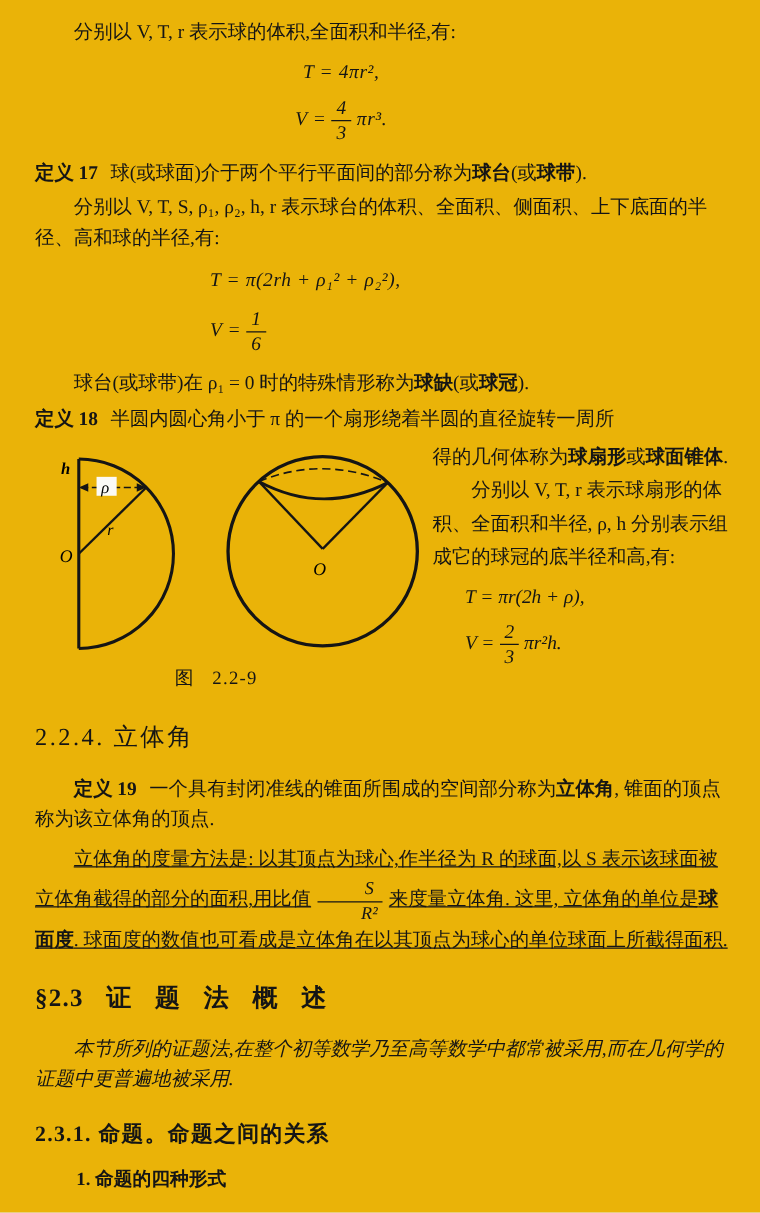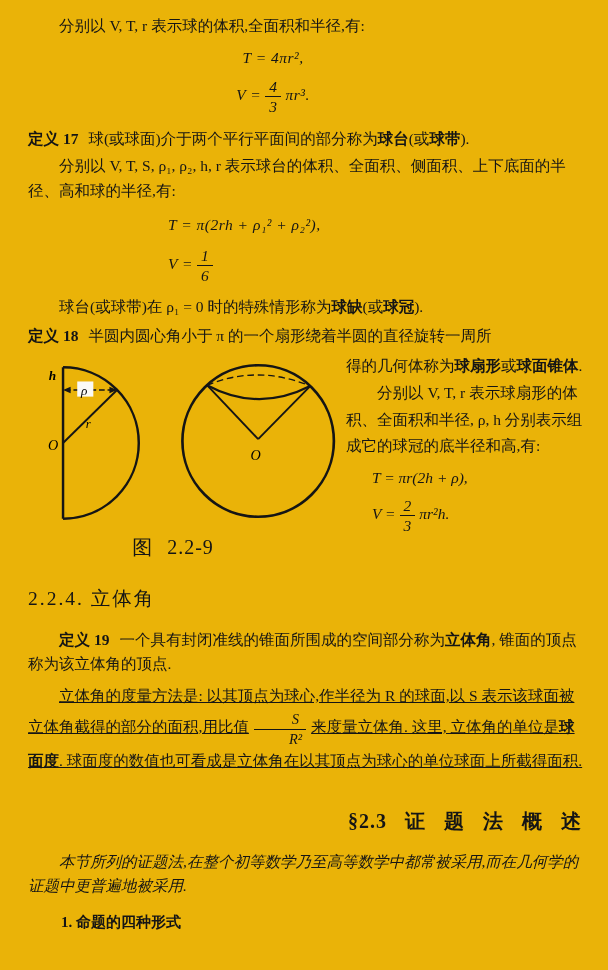--- a/index.html
+++ b/index.html
@@ -33,29 +33,29 @@
   .p-def17{margin-top:12px;}
   .p-frustum{margin-top:3px;}
   .fblock{margin-top:6px;}
   .p-capnote{margin-top:11px;}
   .p-def18{margin-top:4px;}
   .fig-row{display:flex;margin-top:5px;}
   .fig-col{width:316px;flex:0 0 316px;}
   .figs{display:flex;align-items:flex-start;}
   .fig-left{margin:4px 6px 0 18px;}
   .fig-right{margin:2px 0 0 8px;}
-  .fig-caption{text-align:center;width:290px;margin-top:2px;font-size:20px;letter-spacing:1px;}
+  .fig-caption{text-align:center;width:290px;margin-top:2px;font-size:15px;letter-spacing:1px;}
   .fig-caption .cap-num{margin-left:14px;}
   .right-col{flex:1;padding-left:2px;}
   .right-col p{line-height:1.72;}
   .right-col .formula-rc{margin-left:26px;margin-top:6px;font-style:italic;}
   .h-224{font-size:19.5px;font-weight:normal;margin-top:20px;letter-spacing:2px;}
   .p-def19{margin-top:13px;}
   .p-measure{margin-top:4px;line-height:1.95;text-decoration:underline;}
-  .h-23{margin-top:28px;text-align:right;font-size:20px;font-weight:bold;}
+  .h-23{margin-top:14px;text-align:left;font-size:20px;font-weight:bold;}
   .h-23 .h-23-num{margin-right:18px;letter-spacing:1px;}
   .h-23 .h-23-txt{letter-spacing:7px;}
   .p-sec23{margin-top:13px;font-style:italic;}
   .h-231{margin-top:16px;font-size:17.5px;font-weight:bold;letter-spacing:1px;}
   .sub-1{margin-top:11px;margin-left:2.2em;font-weight:bold;font-size:15px;}
   svg text{font-family:"Liberation Serif","DejaVu Serif",serif;}
   .svg-var{font-style:italic;}
 </style>
 </head>
 <body>
@@ -162,18 +162,21 @@
   </p>
 
   <div class="h-23">
     <span class="h-23-num">§2.3</span><span class="h-23-txt">证 题 法 概 述</span>
   </div>
 
   <p class="indent p-sec23">
     <span>本节所列的证题法,在整个初等数学乃至高等数学中都常被采用,而在几何学的证题中更普遍地被采用.</span>
   </p>
 
+  <div class="h-231">
+    <span>2.3.1. 命题。命题之间的关系</span>
+  </div>
 
   <div class="sub-1">
     <span>1. 命题的四种形式</span>
   </div>
 
 </div>
 
 </body></html>

